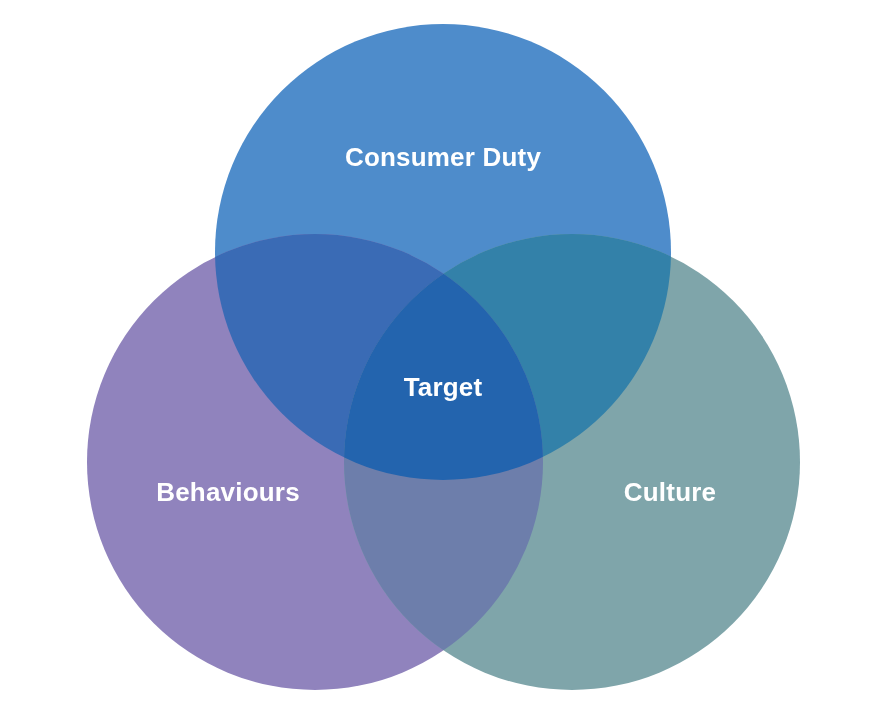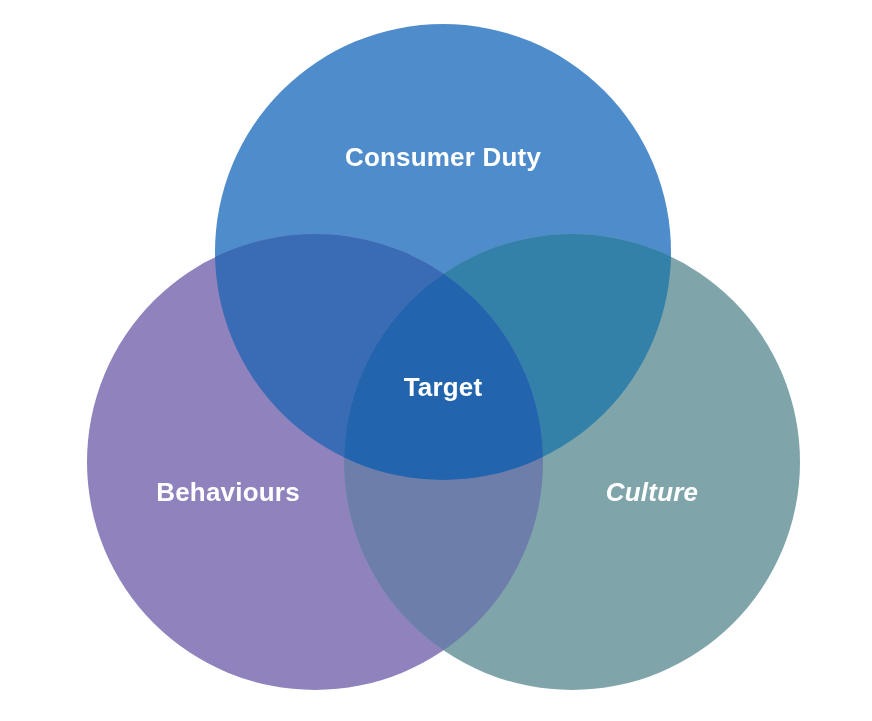--- a/index.html
+++ b/index.html
@@ -30,21 +30,21 @@
     letter-spacing: 0.2px;
     text-align: center;
     line-height: 40px;
     white-space: nowrap;
     user-select: none;
   }
   .venn-label span { display: block; }
   .label-top    { left: 443px; top: 157px; }
   .label-center { left: 443px; top: 387px; }
   .label-left   { left: 228px; top: 492px; }
-  .label-right  { left: 652px; top: 492px; font-style: italic; }
+  .label-right  { left: 670px; top: 492px; }
 </style>
 </head>
 <body>
 
 <figure class="stage" style="margin:0">
   <svg width="872" height="721" viewBox="0 0 872 721">
     <defs>
       <clipPath id="clipTop">
           <circle cx="443" cy="252" r="228"></circle>
         </clipPath>

